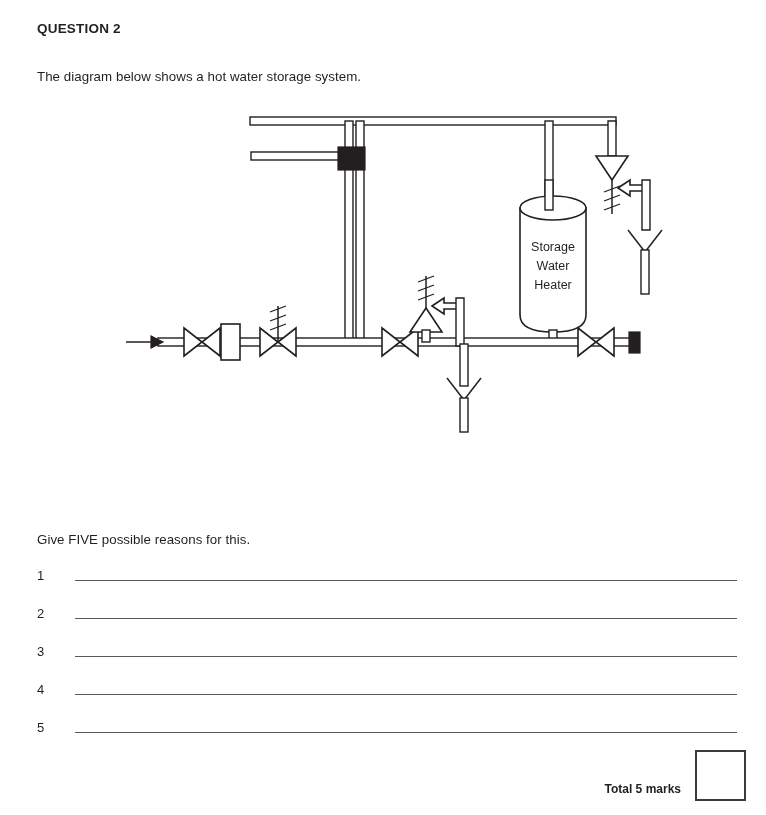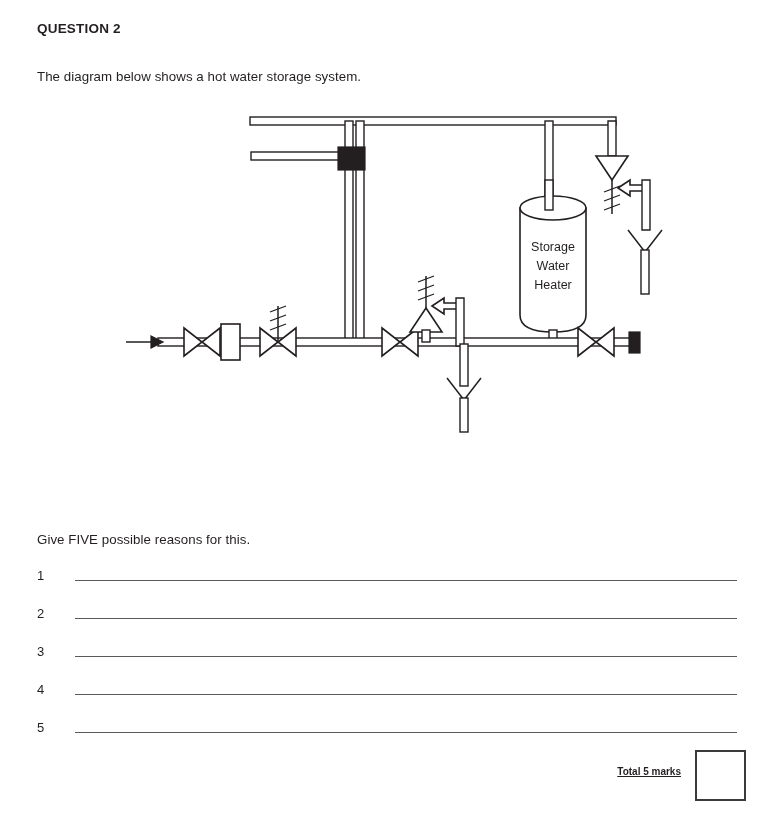--- a/index.html
+++ b/index.html
@@ -86,24 +86,23 @@
   .footer {
     position: absolute;
     left: 0;
     top: 750px;
     width: 766px;
     height: 60px;
   }
   .total-label {
     position: absolute;
     right: 85px;
-    top: 16px;
-    font-size: 10px;
+    top: 32px;
+    font-size: 12px;
     font-weight: bold;
-    text-decoration: underline;
   }
   .marks-box {
     position: absolute;
     right: 20px;
     top: 0px;
     width: 47px;
     height: 47px;
     border: 2px solid #3a3a3a;
     background: #ffffff;
   }

